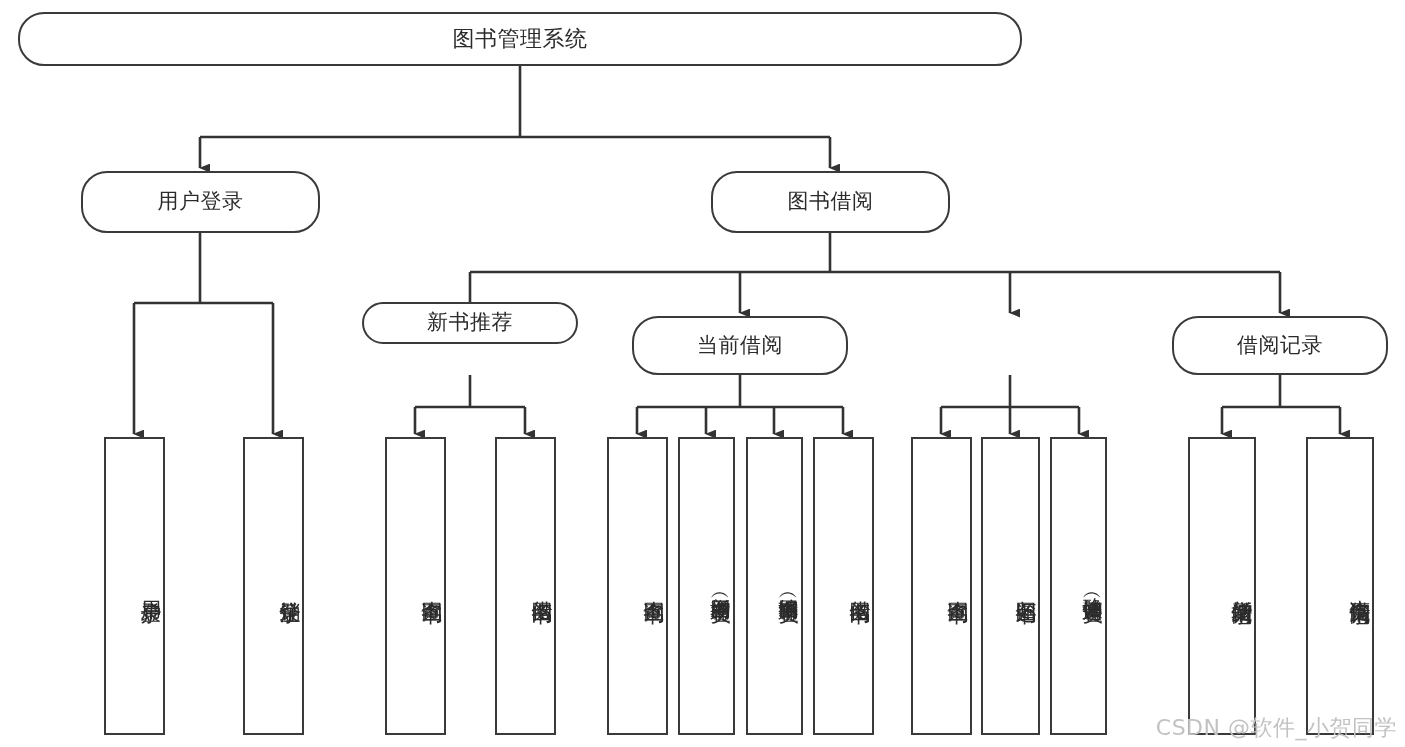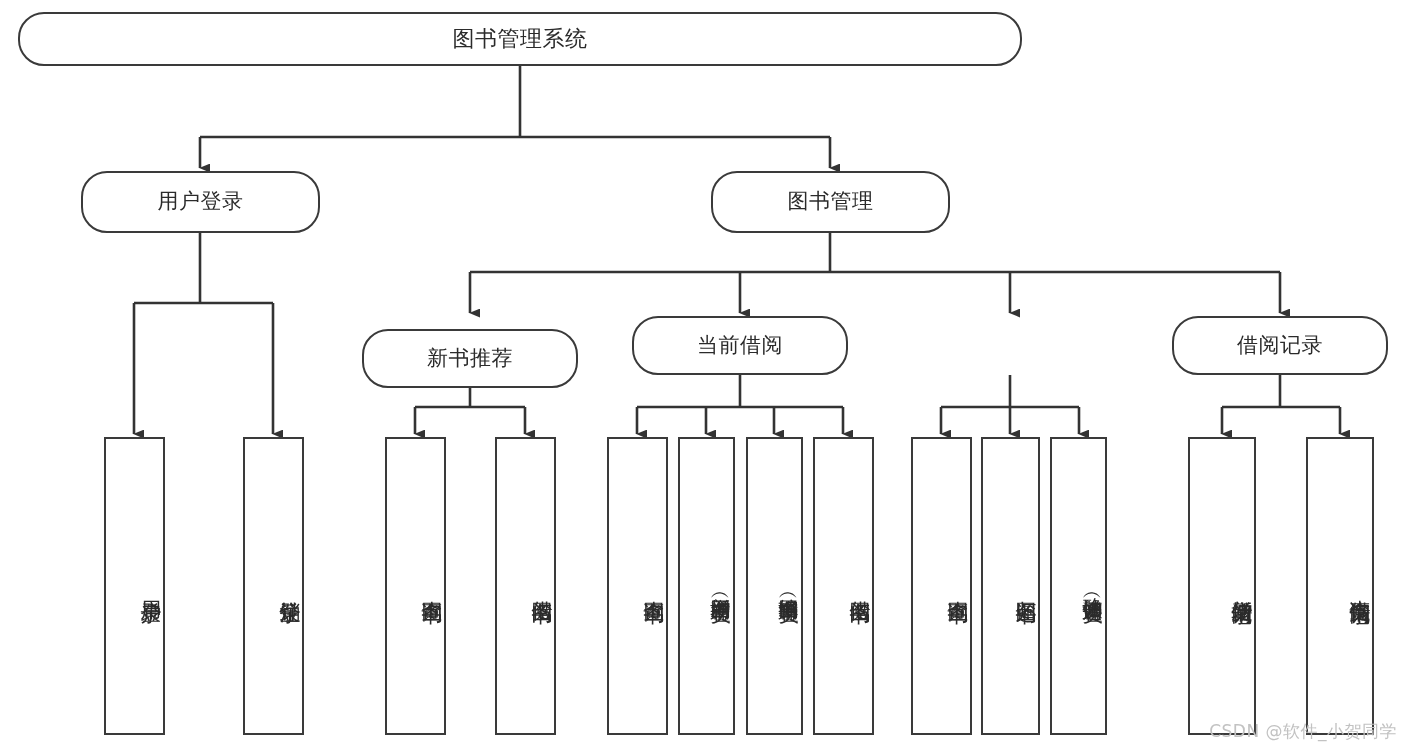--- a/index.html
+++ b/index.html
@@ -58,21 +58,21 @@
     white-space: nowrap;
   }
   .node-v.tall {
     font-size: 20px;
     line-height: 1.2;
   }
   .watermark {
     position: absolute;
     right: 8px;
     bottom: 4px;
-    font-size: 17px;
+    font-size: 22px;
     color: #c2c2c2;
     letter-spacing: 0.5px;
     white-space: nowrap;
     pointer-events: none;
   }
 </style>
 </head>
 <body>
 
 <div id="diagram-root">
@@ -123,23 +123,23 @@
       <path d="M1280,375 L1280,407"></path>
       <path d="M1222,407 L1340,407"></path>
       <path d="M1222,407 L1222,434" marker-end="url(#arrowhead)"></path>
       <path d="M1340,407 L1340,434" marker-end="url(#arrowhead)"></path>
     </g>
   </svg>
 
   <div class="node node-h node-root" style="left:18px; top:12px; width:1004px; height:54px;">图书管理系统</div>
 
   <div class="node node-h" style="left:81px; top:171px; width:239px; height:62px;">用户登录</div>
-  <div class="node node-h" style="left:711px; top:171px; width:239px; height:62px;">图书管理</div>
+  <div class="node node-h" style="left:711px; top:171px; width:239px; height:62px;">图书借阅</div>
 
-  <div class="node node-h" style="left:362px; top:329px; width:216px; height:59px;">新书推荐</div>
+  <div class="node node-h" style="left:362px; top:302px; width:216px; height:42px;">新书推荐</div>
   <div class="node node-h" style="left:632px; top:316px; width:216px; height:59px;">当前借阅</div>
   <div class="node node-h" style="left:1172px; top:316px; width:216px; height:59px;text-align:right;">借阅记录</div>
 
   <div class="node node-v" style="left:104px; top:437px; width:61px; height:298px;">用户登录</div>
   <div class="node node-v" style="left:243px; top:437px; width:61px; height:298px;">注销登录</div>
 
   <div class="node node-v" style="left:385px; top:437px; width:61px; height:298px;">查询图书</div>
   <div class="node node-v" style="left:495px; top:437px; width:61px; height:298px;">借阅图书</div>
 
   <div class="node node-v" style="left:607px; top:437px; width:61px; height:298px;">查询图书</div>

